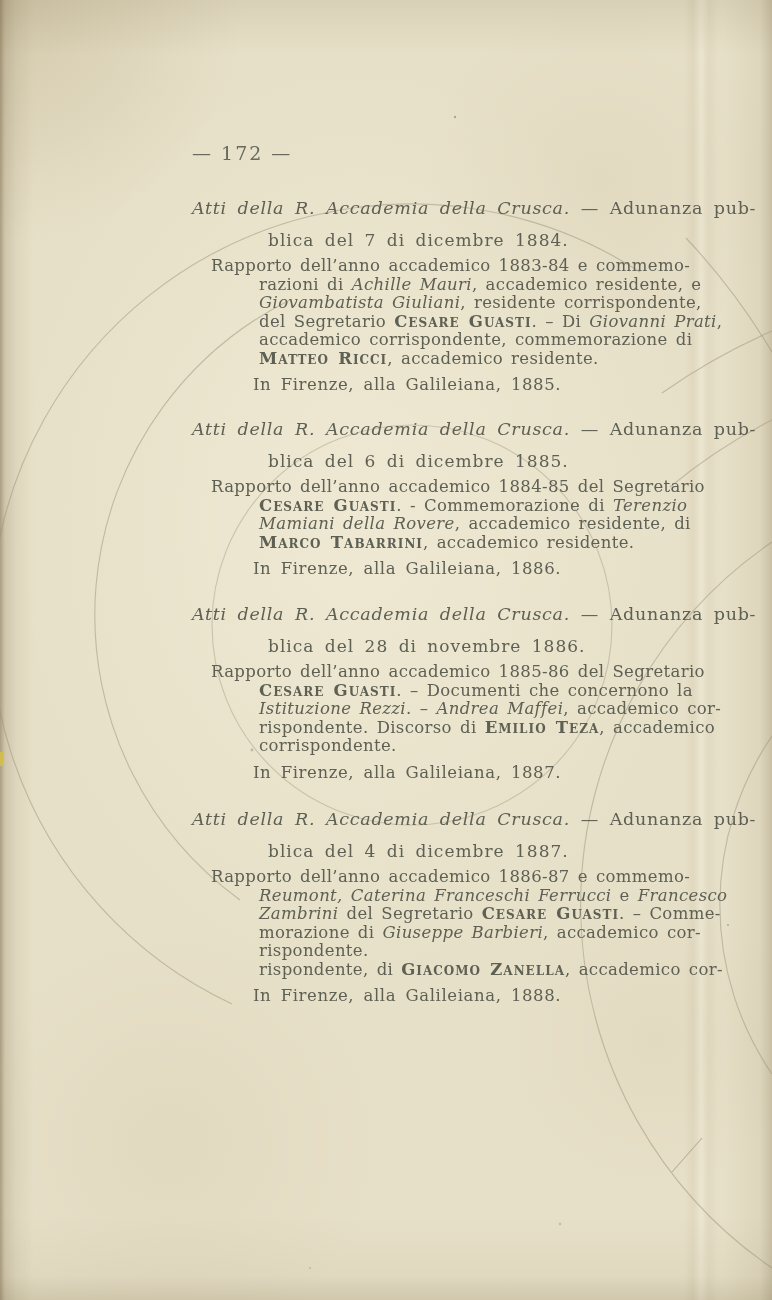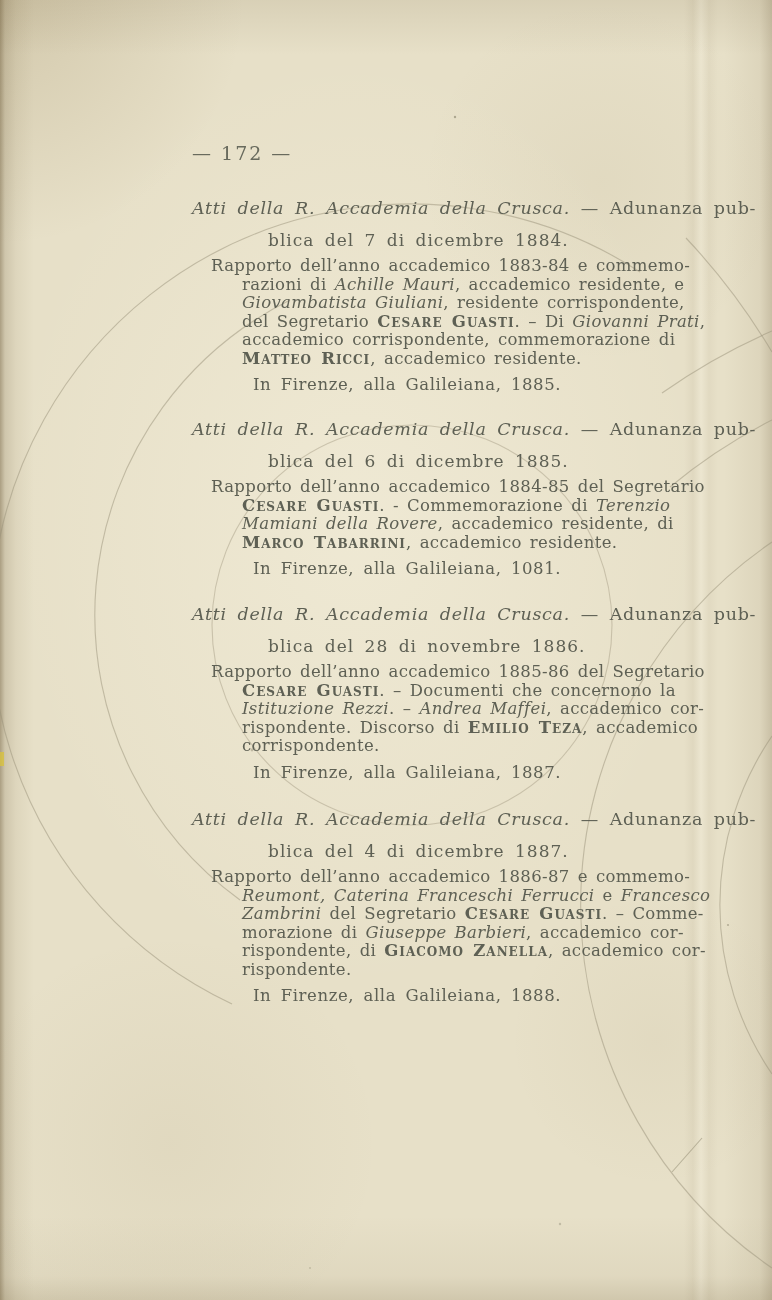--- a/index.html
+++ b/index.html
@@ -48,21 +48,21 @@
     white-space:nowrap;
   }
   .h1 .seg-i { font-style:italic;text-align:right; }
   .h2 {
     margin-top:9px; margin-left:76px;
     font-size:17px; line-height:22px;
     letter-spacing:1px; word-spacing:4px;
   }
   .body { margin-top:6px; font-size:16.5px; }
   .body-line {
-    margin-left:50px; line-height:18.5px;
+    margin-left:67px; line-height:18.5px;
     letter-spacing:0.35px; word-spacing:2.5px;
     white-space:nowrap;
   }
   .body-line.first { margin-left:19px; }
   .seg-i { font-style:italic; }
   .seg-sc { font-variant:small-caps; letter-spacing:1px;font-weight:bold; }
   .imprint {
     margin-top:7px; margin-left:61px;
     font-size:16.5px; line-height:19px;
     letter-spacing:0.6px; word-spacing:3.5px;
@@ -113,21 +113,21 @@
 
   <div class="entry e2">
     <div class="h1"><span class="seg-i">Atti della R. Accademia della Crusca.</span><span class="seg"> — Adunanza pub-</span></div>
     <div class="h2"><span class="seg">blica del 6 di dicembre 1885.</span></div>
     <div class="body">
         <div class="body-line first"><span class="seg">Rapporto dell’anno accademico 1884-85 del Segretario</span></div>
         <div class="body-line"><span class="seg-sc">Cesare Guasti</span><span class="seg">. - Commemorazione di </span><span class="seg-i">Terenzio</span></div>
         <div class="body-line"><span class="seg-i">Mamiani della Rovere</span><span class="seg">, accademico residente, di</span></div>
         <div class="body-line"><span class="seg-sc">Marco Tabarrini</span><span class="seg">, accademico residente.</span></div>
       </div>
-    <div class="imprint">In Firenze, alla Galileiana, 1081.</div>
+    <div class="imprint">In Firenze, alla Galileiana, 1886.</div>
   </div>
 
   <div class="entry e3">
     <div class="h1"><span class="seg-i">Atti della R. Accademia della Crusca.</span><span class="seg"> — Adunanza pub-</span></div>
     <div class="h2"><span class="seg">blica del 28 di novembre 1886.</span></div>
     <div class="body">
         <div class="body-line first"><span class="seg">Rapporto dell’anno accademico 1885-86 del Segretario</span></div>
         <div class="body-line"><span class="seg-sc">Cesare Guasti</span><span class="seg">. – Documenti che concernono la</span></div>
         <div class="body-line"><span class="seg-i">Istituzione Rezzi</span><span class="seg">. – </span><span class="seg-i">Andrea Maffei</span><span class="seg">, accademico cor-</span></div>
         <div class="body-line"><span class="seg">rispondente. Discorso di </span><span class="seg-sc">Emilio Teza</span><span class="seg">, accademico</span></div>
@@ -137,19 +137,19 @@
   </div>
 
   <div class="entry e4">
     <div class="h1"><span class="seg-i">Atti della R. Accademia della Crusca.</span><span class="seg"> — Adunanza pub-</span></div>
     <div class="h2"><span class="seg">blica del 4 di dicembre 1887.</span></div>
     <div class="body">
         <div class="body-line first"><span class="seg">Rapporto dell’anno accademico 1886-87 e commemo-</span></div>
         <div class="body-line"><span class="seg-i">Reumont, Caterina Franceschi Ferrucci</span><span class="seg"> e </span><span class="seg-i">Francesco</span></div>
         <div class="body-line"><span class="seg-i">Zambrini</span><span class="seg"> del Segretario </span><span class="seg-sc">Cesare Guasti</span><span class="seg">. – Comme-</span></div>
         <div class="body-line"><span class="seg">morazione di </span><span class="seg-i">Giuseppe Barbieri</span><span class="seg">, accademico cor-</span></div>
+        <div class="body-line"><span class="seg">rispondente.</span></div>
         <div class="body-line"><span class="seg">rispondente, di </span><span class="seg-sc">Giacomo Zanella</span><span class="seg">, accademico cor-</span></div>
-        <div class="body-line"><span class="seg">rispondente.</span></div>
       </div>
     <div class="imprint">In Firenze, alla Galileiana, 1888.</div>
   </div>
 
 </div>
 
 </body></html>

